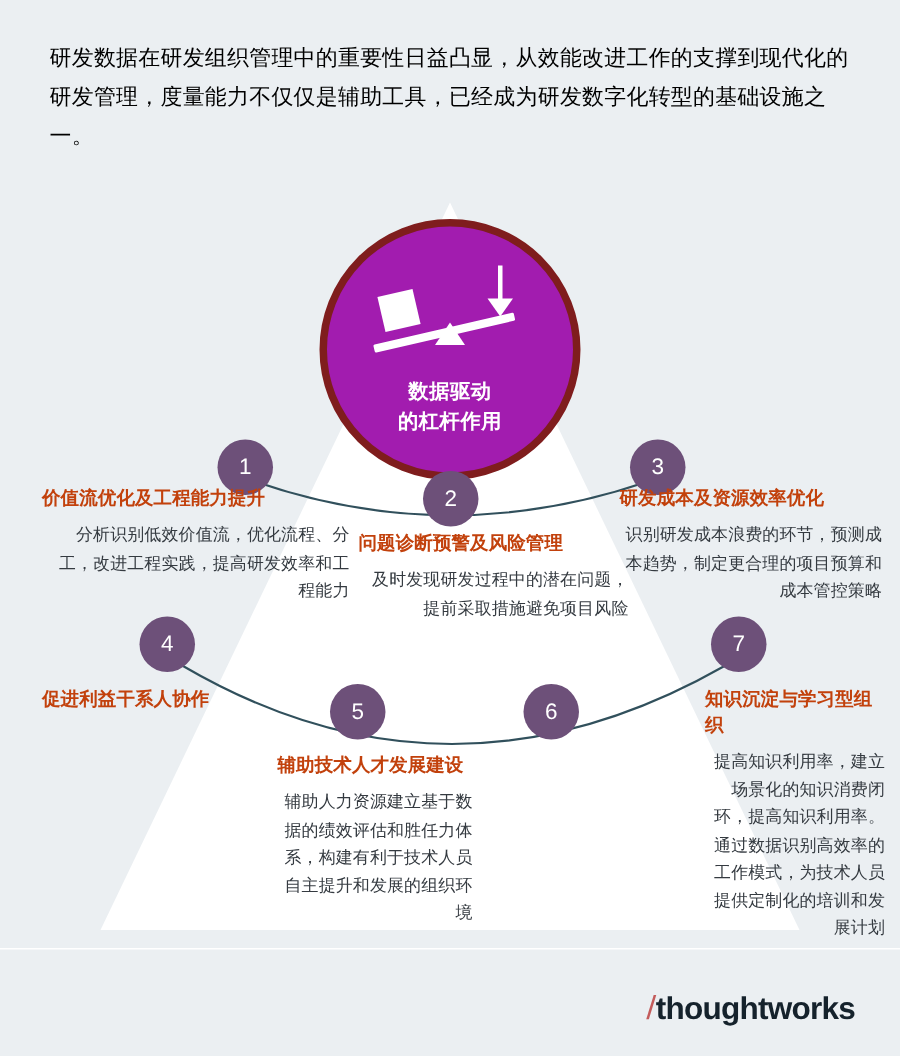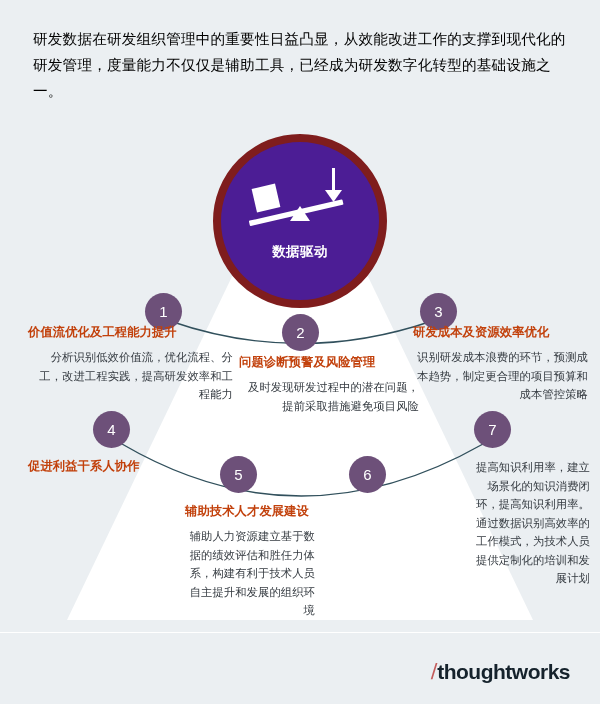--- a/index.html
+++ b/index.html
@@ -40,26 +40,26 @@
   #triangle-svg {
     position: absolute;
     left: 0;
     top: 0;
   }
 
   
   #center-circle {
     position: absolute;
     left: 213px;
-    top: 16px;
+    top: 28px;
     width: 174px;
     height: 174px;
     border-radius: 50%;
-    background: #4c1d95;
-    border: 8px solid #7f1d1d;
+    background: #a21caf;
+    border: 5px solid #7f1d1d;
     box-sizing: border-box;
     z-index: 6;
   }
   #lever-icon {
     position: absolute;
     left: 50%;
     top: 24px;
     transform: translateX(-50%);
   }
   #center-label {
@@ -166,20 +166,21 @@
 
       <rect x="6" y="20" width="24" height="24" fill="#ffffff" transform="rotate(-13 18 32)"></rect>
 
       <polygon points="52,40 62,55 42,55" fill="#ffffff"></polygon>
 
       <rect x="84" y="2" width="3" height="26" fill="#ffffff"></rect>
       <polygon points="85.5,36 77,24 94,24" fill="#ffffff"></polygon>
     </svg>
     <div id="center-label">
       <div>数据驱动</div>
+      <div>的杠杆作用</div>
     </div>
   </div>
 
   <div class="node" style="left:145px;  top:175px;">1</div>
   <div class="node" style="left:282px;  top:196px;">2</div>
   <div class="node" style="left:420px;  top:175px;">3</div>
   <div class="node" style="left:93px;   top:293px;">4</div>
   <div class="node" style="left:220px;  top:338px;">5</div>
   <div class="node" style="left:349px;  top:338px;">6</div>
   <div class="node" style="left:474px;  top:293px;">7</div>
@@ -196,27 +197,28 @@
 
   <div class="block" style="left:239px; top:236px; width:180px;">
     <p class="b-title">问题诊断预警及风险管理</p>
     <p class="b-body">及时发现研发过程中的潜在问题，提前采取措施避免项目风险</p>
   </div>
 
   <div class="block" style="left:28px; top:340px; width:130px;">
     <p class="b-title">促进利益干系人协作</p>
   </div>
 
-  <div class="block" style="left:185px; top:385px; width:130px;">
+  <div class="block" style="left:185px; top:385px; width:130px;font-family:Liberation Mono, monospace;">
     <p class="b-title">辅助技术人才发展建设</p>
     <p class="b-body">辅助人力资源建立基于数据的绩效评估和胜任力体系，构建有利于技术人员自主提升和发展的组织环境</p>
   </div>
 
 
   <div class="block" style="left:470px; top:340px; width:120px;">
+    <p class="b-title">知识沉淀与学习型组织</p>
     <p class="b-body">提高知识利用率，建立场景化的知识消费闭环，提高知识利用率。通过数据识别高效率的工作模式，为技术人员提供定制化的培训和发展计划</p>
   </div>
 
 </div>
 
 <div id="divider"></div>
 <div id="logo">
   <span class="slash">/</span>
   <span class="wordmark">thoughtworks</span>
 </div>

